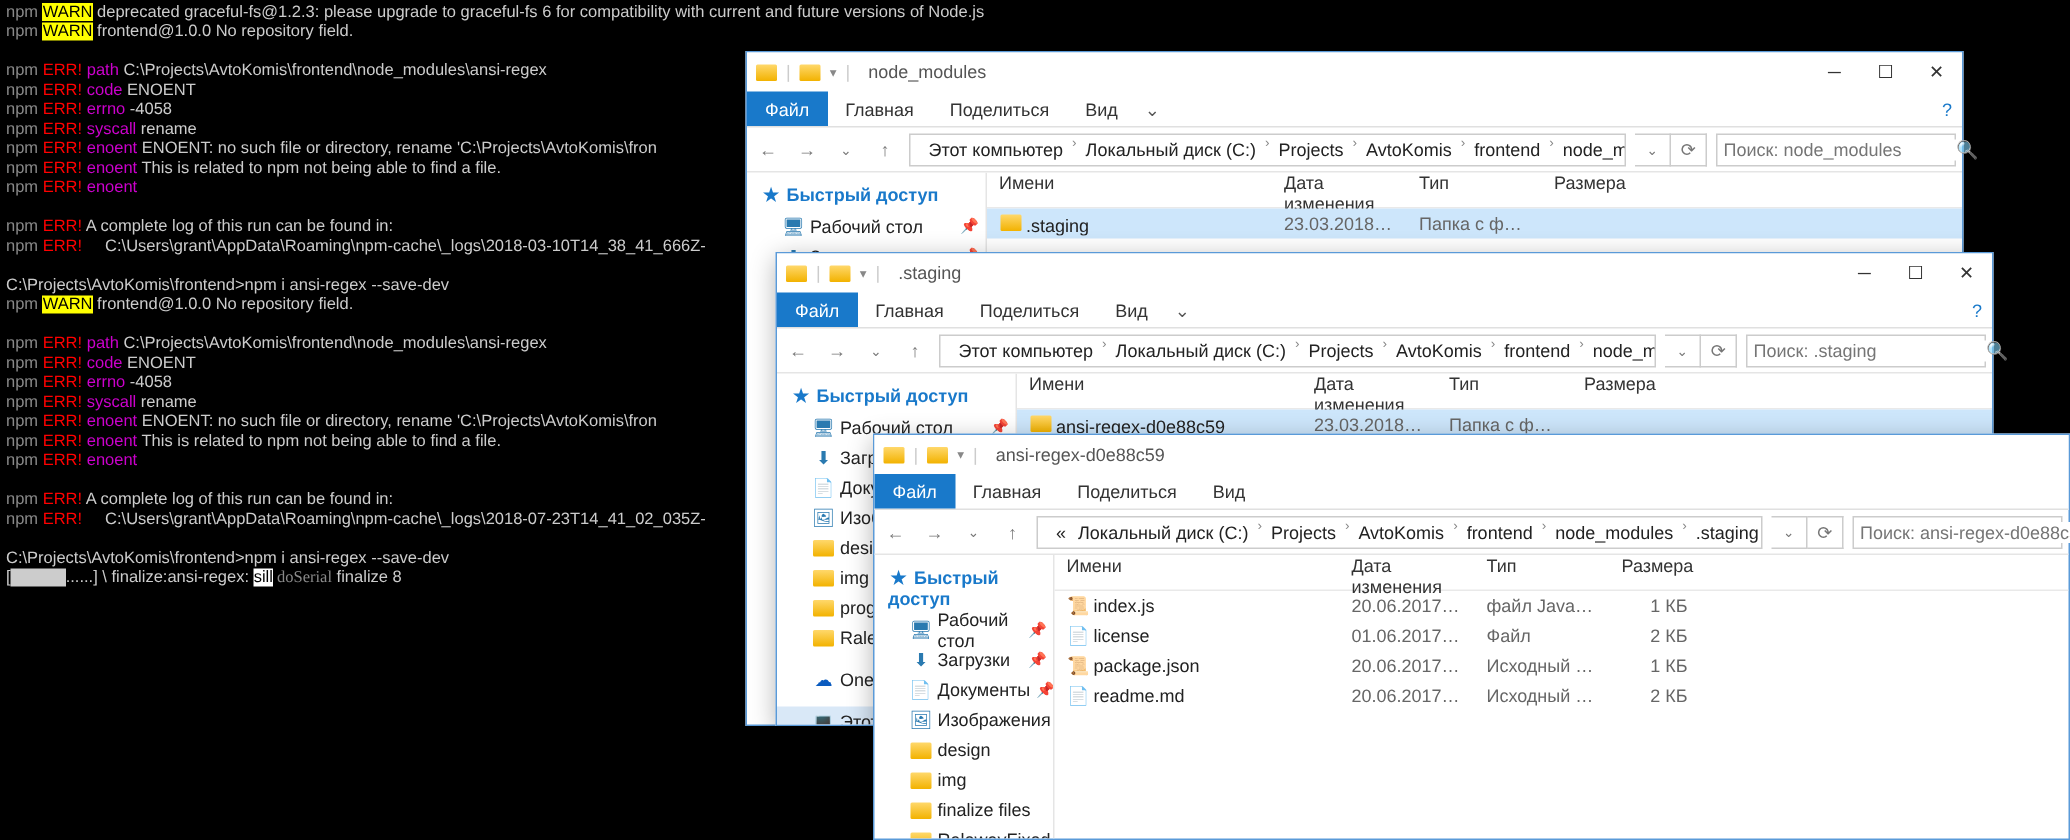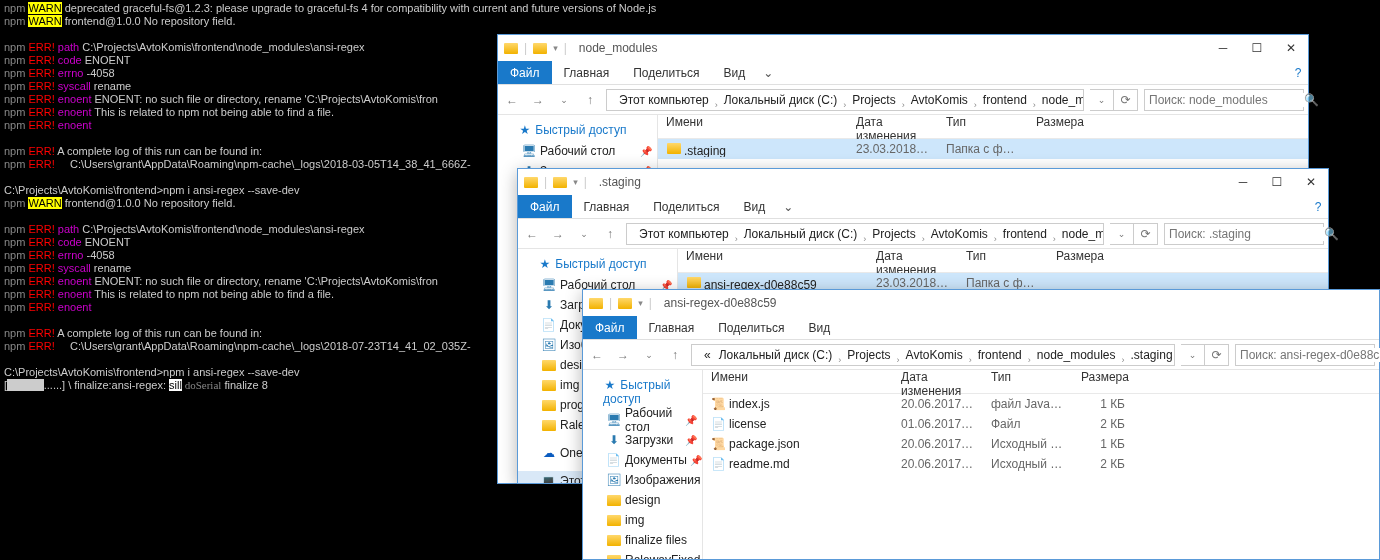--- a/index.html
+++ b/index.html
@@ -23,33 +23,33 @@
 .winbtn { width:34px; height:26px; display:flex; align-items:center; justify-content:center; color:#333; }
 
 .ribbon { background:#fff; border-bottom:1px solid #e0e0e0; height:24px; display:flex; align-items:stretch; }
 .rtab { padding:0 12px; display:flex; align-items:center; font-size:12px; color:#333; }
 .rtab.file { background:#1979ca; color:#fff; }
 .rhelp { margin-left:auto; width:20px; display:flex; align-items:center; justify-content:center; color:#1979ca; }
 .rchev { width:22px; display:flex; align-items:center; justify-content:center; color:#555; }
 
 .navbar { height:30px; display:flex; align-items:center; gap:6px; padding:0 4px; border-bottom:1px solid #e5e5e5; }
 .navbtn { width:20px; height:20px; display:flex; align-items:center; justify-content:center; color:#777; }
-.addressbar { flex:1; height:22px; border:1px solid #ccc; display:flex; align-items:flex-end; overflow:hidden; }
+.addressbar { flex:1; height:22px; border:1px solid #ccc; display:flex; align-items:flex-start; overflow:hidden; }
 .crumb { padding:0 4px; font-size:12px; color:#222; display:flex; align-items:center; height:100%; white-space:nowrap;}
 .csep { color:#888; font-size:9px; padding:0 2px; }
 .addr-icon { padding:0 4px; }
 .addr-ctrl { display:flex; }
 .addr-ctrl .navbtn{border:1px solid #ccc; border-left:none; height:22px; width:24px;}
 .searchbar { width:160px; height:22px; border:1px solid #ccc; display:flex; align-items:center; padding:0 4px; color:#888; }
 .searchbar input{border:none; outline:none; flex:1; font-size:12px; color:#3b82f6;}
 .searchbar .sicn{color:#888;}
 
 .body { flex:1; display:flex; overflow:hidden; }
 .sidebar { width:160px; border-right:1px solid #e5e5e5; padding:6px 0; overflow:hidden; }
-.sblabel { font-size:12px; color:#1979ca; padding:2px 8px 4px 20px; position:relative; }
+.sblabel { font-size:12px; color:#1979ca; padding:2px 8px 4px 9px; position:relative;font-weight:bold; }
 .sbitem { font-size:12px; color:#222; padding:2px 4px 2px 24px; position:relative; display:flex; align-items:center; gap:4px; height:20px;}
 .sbitem.sel{background:#d9e8f7;}
 .pin{ margin-left:auto; color:#999; font-size:10px;}
 .ic{ width:14px; height:14px; display:inline-flex; align-items:center; justify-content:center; }
 .ic-folder{background:linear-gradient(#ffd86b,#f2b200);width:14px;height:11px;border-radius:1px;}
 .ic-star{color:#1979ca;}
 .ic-desktop{color:#2a7ab0;}
 .ic-dl{color:#2a7ab0;}
 .ic-doc{color:#2a7ab0;}
 .ic-pic{color:#2a7ab0;}
@@ -61,33 +61,33 @@
 .col { font-size:12px; color:#333; padding:0 8px; border-right:1px solid transparent; }
 .row { display:flex; height:20px; align-items:center; font-size:12px; }
 .row.sel { background:#cde6fb; }
 .cell { padding:0 8px; color:#222; overflow:hidden; text-overflow:ellipsis; white-space:nowrap;}
 .cell.date,.cell.type,.cell.size{color:#666;}
 .fic{ width:16px; height:16px; display:inline-flex; align-items:center; justify-content:center; margin-right:2px;}
 </style>
 </head>
 <body>
 
-<div class="terminal"><pre id="term"><span class="npm">npm </span><span class="warn">WARN</span><span> deprecated graceful-fs@1.2.3: please upgrade to graceful-fs 4 for compatibility with current and future versions of Node.js</span>
+<div class="terminal"><pre id="term"><span class="npm">npm </span><span class="warn">WARN</span><span> deprecated graceful-fs@1.2.3: please upgrade to graceful-fs 6 for compatibility with current and future versions of Node.js</span>
 <span class="npm">npm </span><span class="warn">WARN</span><span> frontend@1.0.0 No repository field.</span>
 
 <span class="npm">npm </span><span class="err">ERR!</span><span class="errlbl"> path</span><span> C:\Projects\AvtoKomis\frontend\node_modules\ansi-regex</span>
 <span class="npm">npm </span><span class="err">ERR!</span><span class="errlbl"> code</span><span> ENOENT</span>
 <span class="npm">npm </span><span class="err">ERR!</span><span class="errlbl"> errno</span><span> -4058</span>
 <span class="npm">npm </span><span class="err">ERR!</span><span class="errlbl"> syscall</span><span> rename</span>
 <span class="npm">npm </span><span class="err">ERR!</span><span class="errlbl"> enoent</span><span> ENOENT: no such file or directory, rename 'C:\Projects\AvtoKomis\fron</span>
 <span class="npm">npm </span><span class="err">ERR!</span><span class="errlbl"> enoent</span><span> This is related to npm not being able to find a file.</span>
 <span class="npm">npm </span><span class="err">ERR!</span><span class="errlbl"> enoent</span>
 
 <span class="npm">npm </span><span class="err">ERR!</span><span> A complete log of this run can be found in:</span>
-<span class="npm">npm </span><span class="err">ERR!</span><span>     C:\Users\grant\AppData\Roaming\npm-cache\_logs\2018-03-05T14_38_41_666Z-</span>
+<span class="npm">npm </span><span class="err">ERR!</span><span>     C:\Users\grant\AppData\Roaming\npm-cache\_logs\2018-03-10T14_38_41_666Z-</span>
 
 <span>C:\Projects\AvtoKomis\frontend&gt;npm i ansi-regex --save-dev</span>
 <span class="npm">npm </span><span class="warn">WARN</span><span> frontend@1.0.0 No repository field.</span>
 
 <span class="npm">npm </span><span class="err">ERR!</span><span class="errlbl"> path</span><span> C:\Projects\AvtoKomis\frontend\node_modules\ansi-regex</span>
 <span class="npm">npm </span><span class="err">ERR!</span><span class="errlbl"> code</span><span> ENOENT</span>
 <span class="npm">npm </span><span class="err">ERR!</span><span class="errlbl"> errno</span><span> -4058</span>
 <span class="npm">npm </span><span class="err">ERR!</span><span class="errlbl"> syscall</span><span> rename</span>
 <span class="npm">npm </span><span class="err">ERR!</span><span class="errlbl"> enoent</span><span> ENOENT: no such file or directory, rename 'C:\Projects\AvtoKomis\fron</span>
 <span class="npm">npm </span><span class="err">ERR!</span><span class="errlbl"> enoent</span><span> This is related to npm not being able to find a file.</span>

